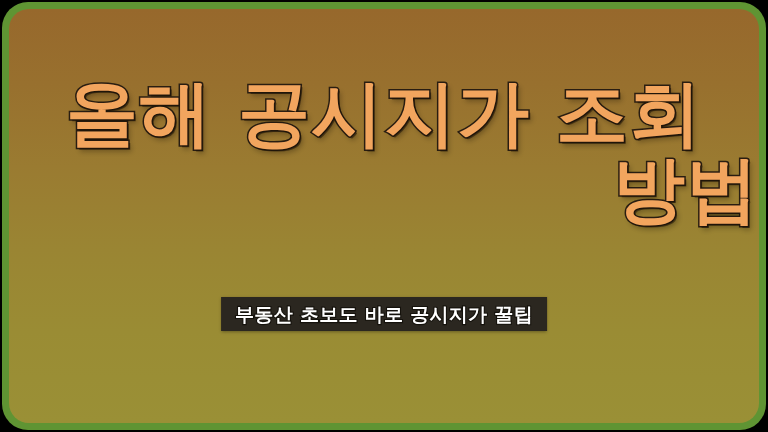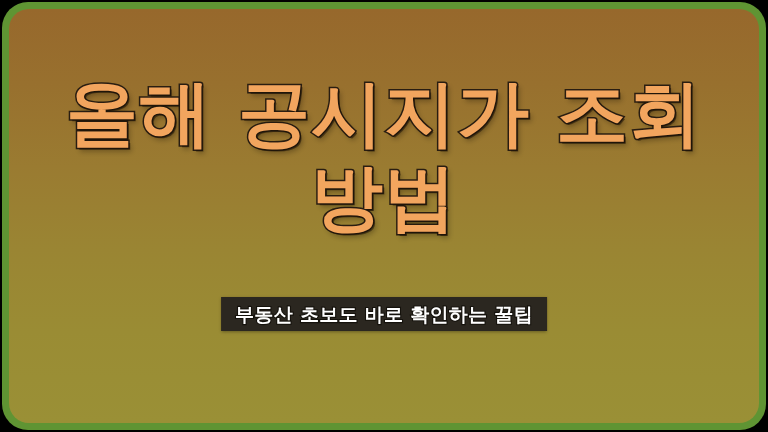--- a/index.html
+++ b/index.html
@@ -72,21 +72,22 @@
     color: #F2A55E;
     -webkit-text-stroke: 3px #2A1E12;
     paint-order: stroke fill;
     text-shadow:
        2px 2px 0 rgba(30,18,8,0.55),
        3px 4px 5px rgba(20,12,4,0.30);
     margin: 0;
     padding: 0;
   }
   #title-line-2 {
-    margin-top: 12px;
+    margin-top: 4px;
+    text-align: right;
   }
 
   
   #subtitle-banner {
     position: absolute;
     left: 50%;
     transform: translateX(-50%);
     top: 288px;
     height: 34px;
     line-height: 34px;
@@ -115,18 +116,18 @@
   <div id="card-frame">
 
     <div id="card-surface">
 
       <div id="title-block">
         <span class="title-line" id="title-line-1">올해 공시지가 조회</span>
         <span class="title-line" id="title-line-2">방법</span>
       </div>
 
       <div id="subtitle-banner">
-        <span id="subtitle-text">부동산 초보도 바로 확인하는 꿀팁</span>
+        <span id="subtitle-text">부동산 초보도 바로 공시지가 꿀팁</span>
       </div>
 
     </div>
   </div>
 </div>
 
 </body></html>

